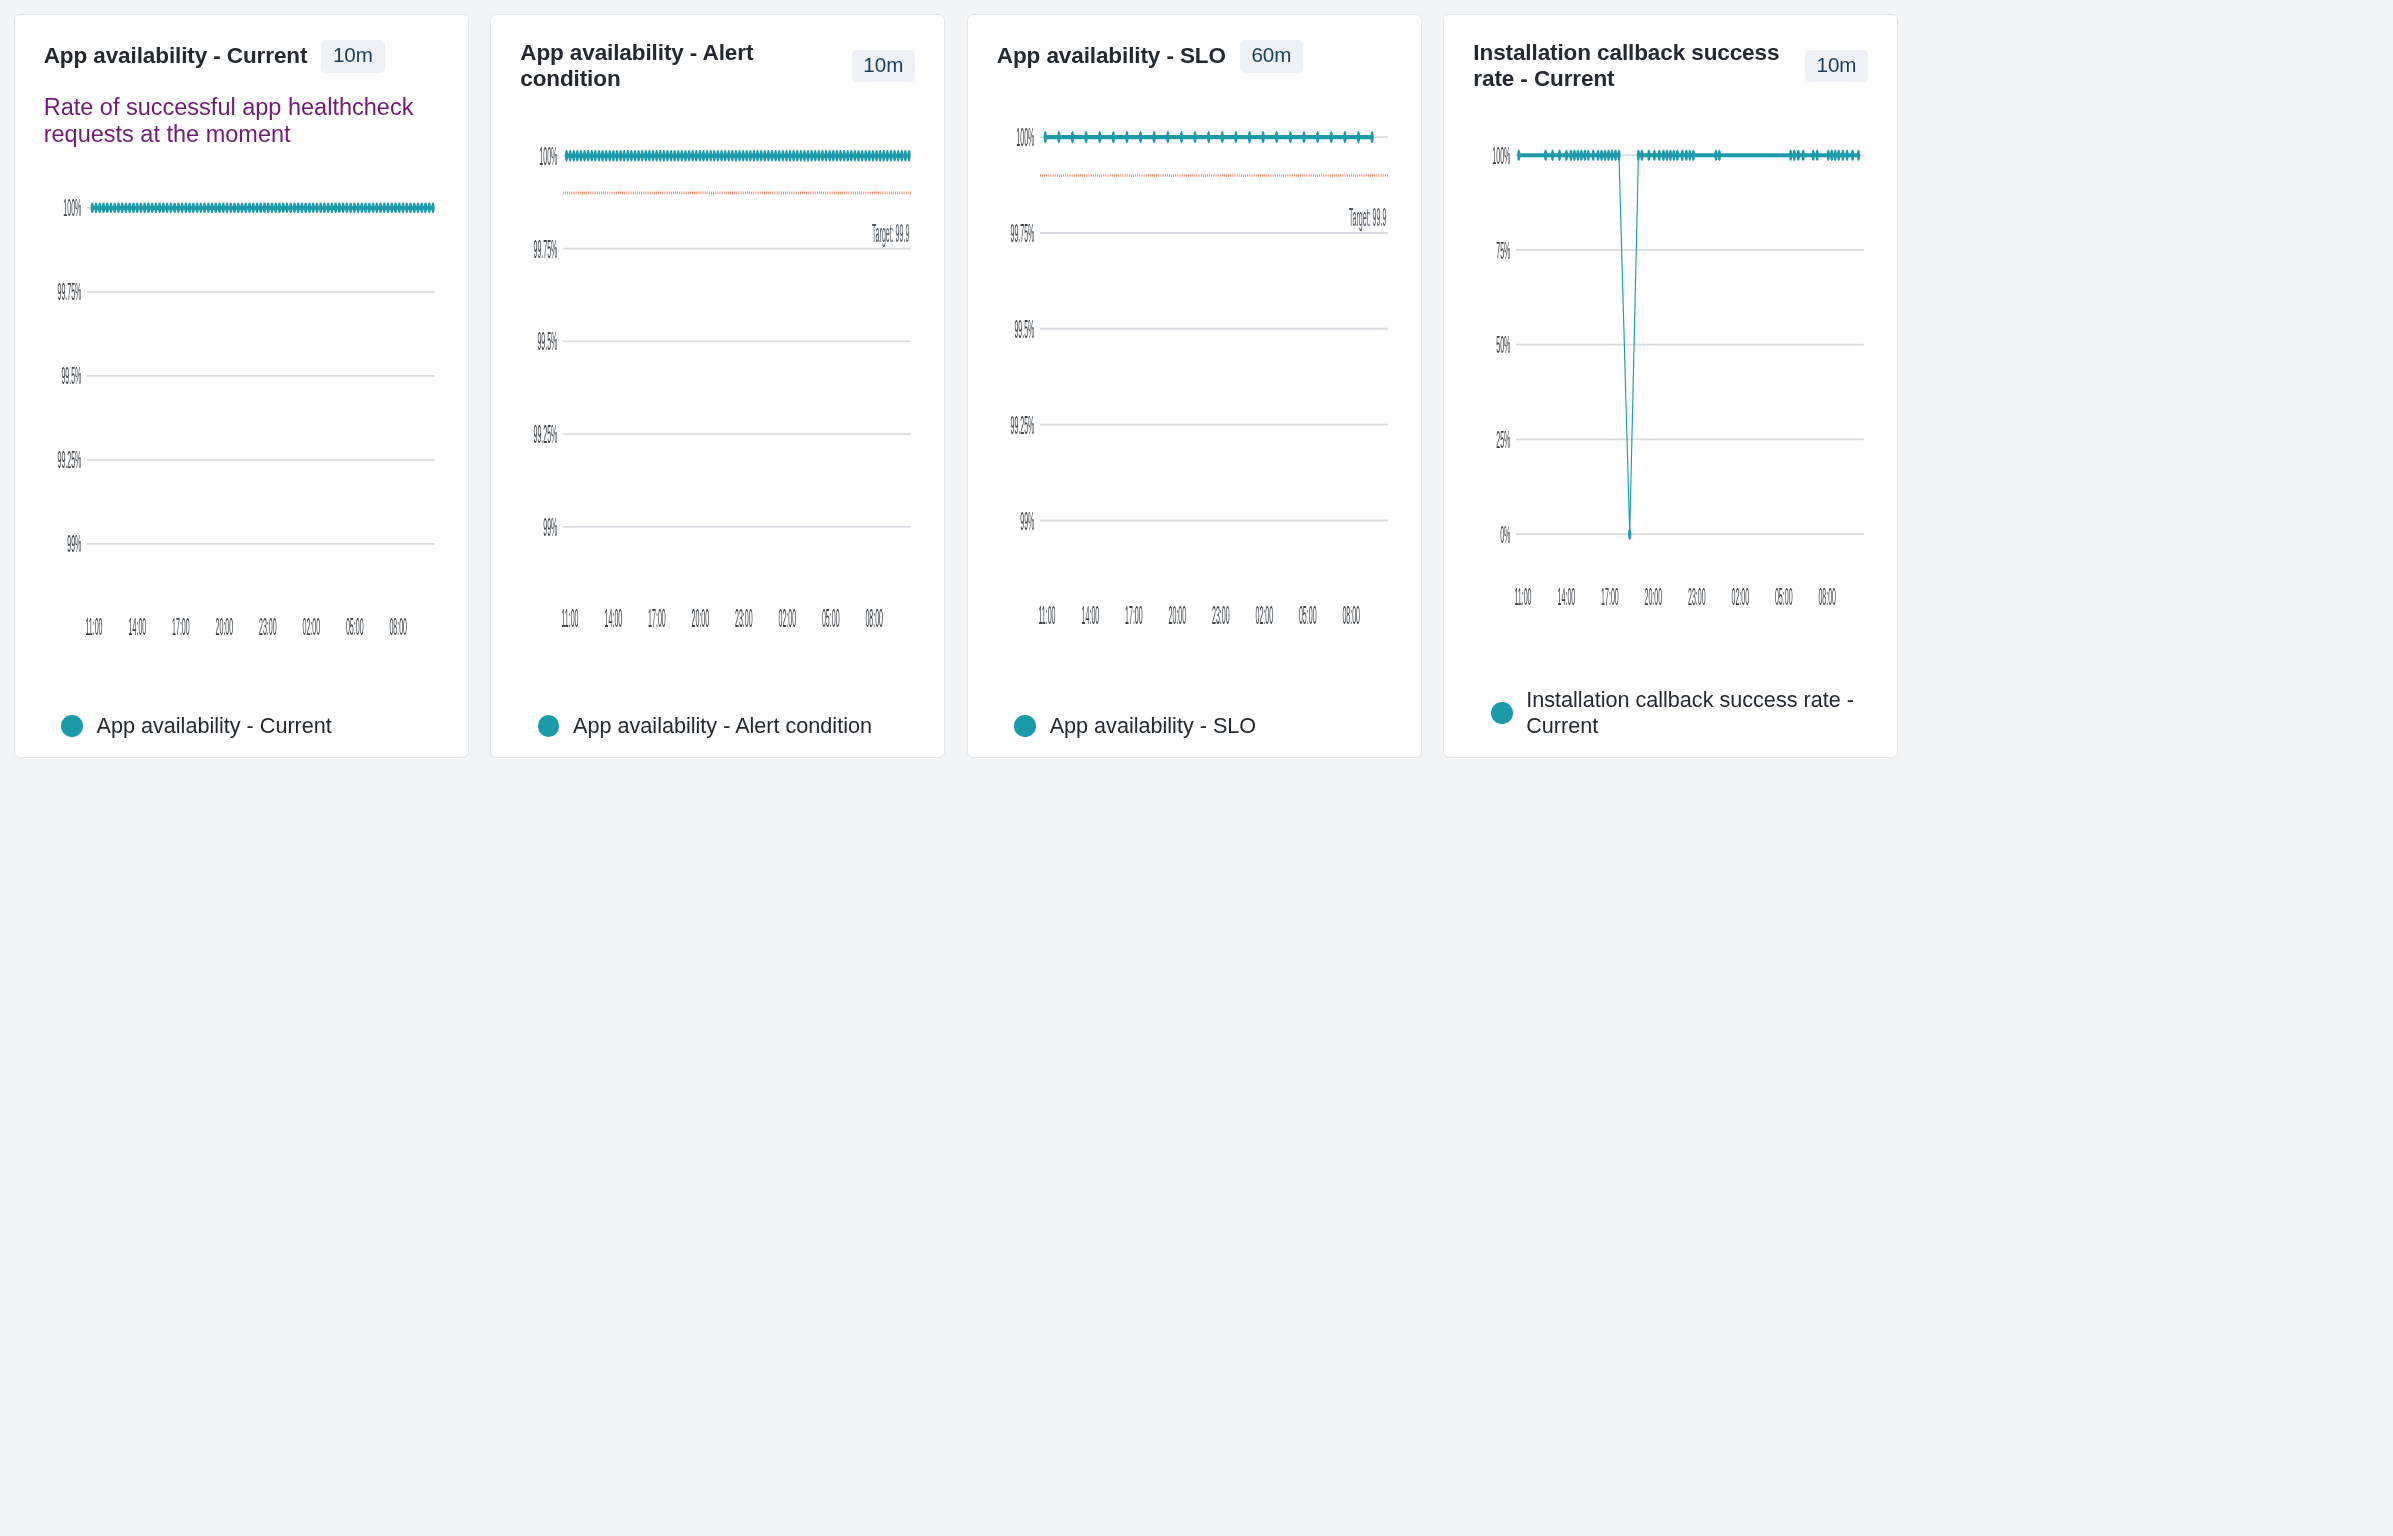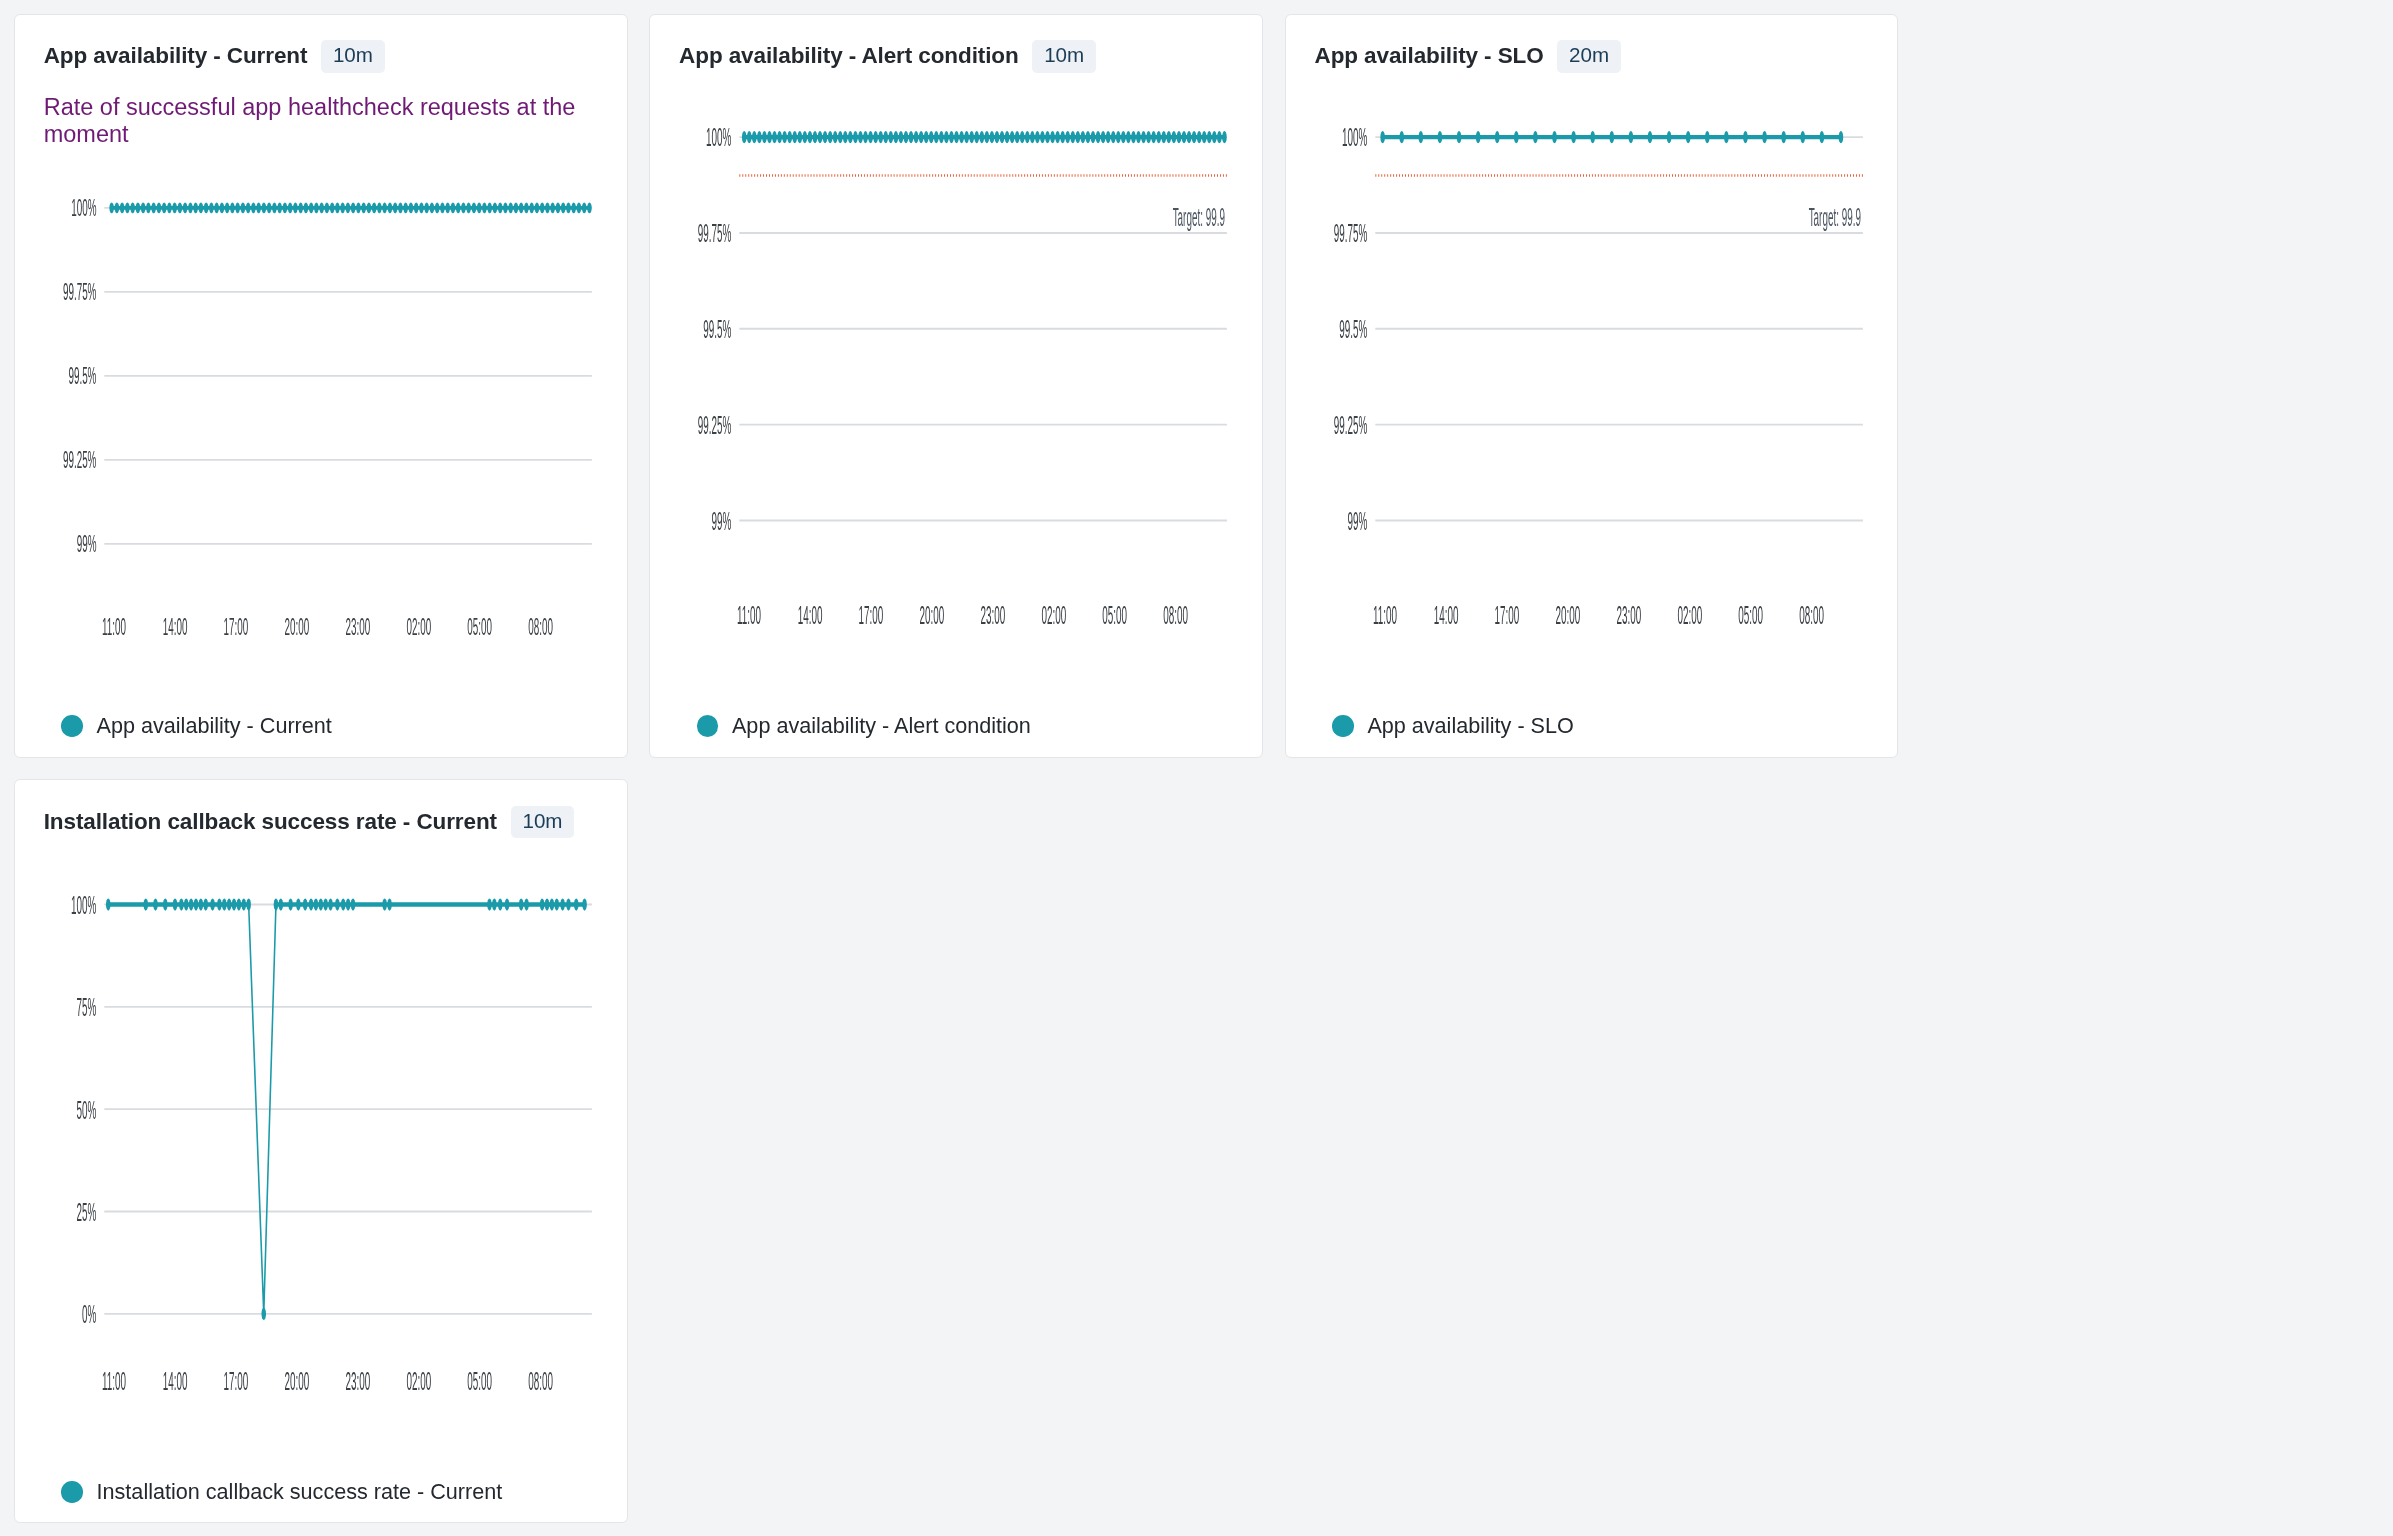--- a/index.html
+++ b/index.html
@@ -7,21 +7,21 @@
     padding: 0;
     background: #f3f4f6;
     font-family: "Liberation Sans", sans-serif;
   }
   #root {
     width: 1912px;
     height: 1537px;
     box-sizing: border-box;
     padding: 13.7px 13.7px;
     display: grid;
-    grid-template-columns: 1fr 1fr 1fr;
+    grid-template-columns: 1fr 1fr 1fr 1fr;
     grid-template-rows: 1fr 1fr;
     gap: 21.6px;
     background: #f3f4f6;
   }
   .card {
     background: #ffffff;
     border: 1px solid #e3e5e8;
     border-radius: 5.9px;
     box-sizing: border-box;
     padding: 25.5px 29px 17.6px 29px;
@@ -347,21 +347,21 @@
     </div>
     <div class="legend">
       <span class="legend-dot"></span>
       <span class="legend-label">App availability - Alert condition</span>
     </div>
   </div>
 
   <div class="card">
     <div class="card-head">
       <span class="card-title">App availability - SLO</span>
-      <span class="badge">20m</span>
+      <span class="badge">60m</span>
     </div>
     <div class="plot-wrap">
       <svg class="plot" viewBox="0 0 1120 460" preserveAspectRatio="none">
           <line x1="122" x2="1108" y1="320.0425531914893" y2="320.0425531914893" stroke="#d8dbdf" stroke-width="1.4"></line>
           <text x="106" y="327.0425531914893" text-anchor="end" class="ax-label">99%</text>
           <line x1="122" x2="1108" y1="248.12765957446783" y2="248.12765957446783" stroke="#d8dbdf" stroke-width="1.4"></line>
           <text x="106" y="255.12765957446783" text-anchor="end" class="ax-label">99.25%</text>
           <line x1="122" x2="1108" y1="176.21276595744638" y2="176.21276595744638" stroke="#d8dbdf" stroke-width="1.4"></line>
           <text x="106" y="183.21276595744638" text-anchor="end" class="ax-label">99.5%</text>
           <line x1="122" x2="1108" y1="104.29787234042493" y2="104.29787234042493" stroke="#d8dbdf" stroke-width="1.4"></line>

